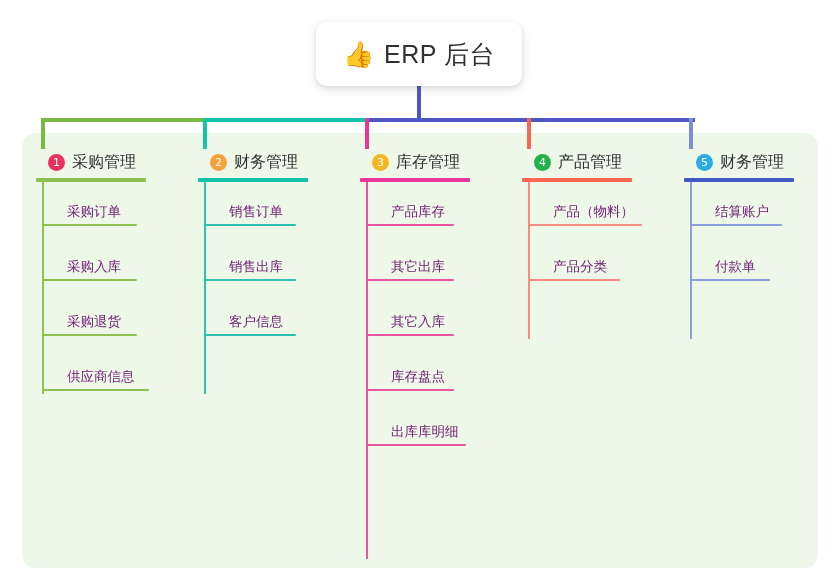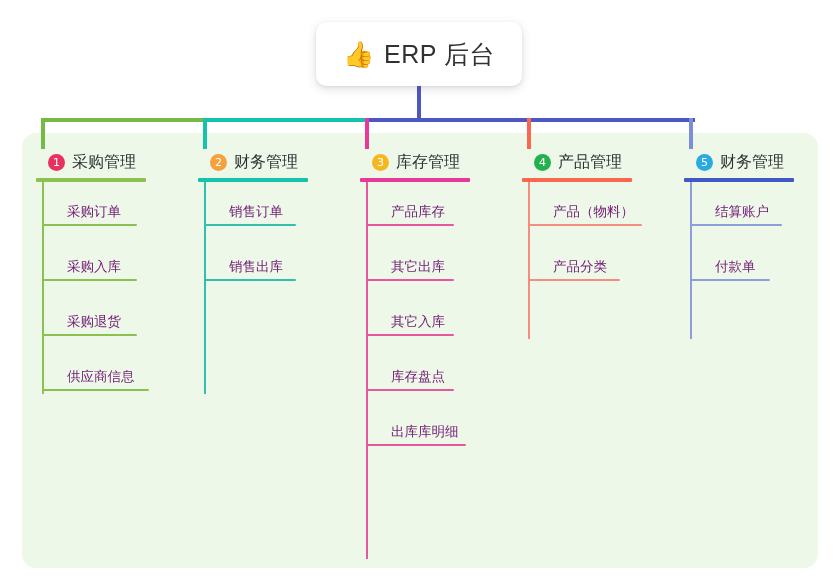--- a/index.html
+++ b/index.html
@@ -187,20 +187,24 @@
         <div class="head-rule" style="background: rgb(21, 195, 173);"></div>
         <div class="col-rail" style="background: rgb(47, 192, 176); height: 212px;"></div>
         <div class="leaf">
           <div class="leaf-label">销售订单</div>
           <div class="leaf-rule" style="background: rgb(47, 192, 176); width: 92px;"></div>
         </div>
         <div class="leaf">
           <div class="leaf-label">销售出库</div>
           <div class="leaf-rule" style="background: rgb(47, 192, 176); width: 92px;"></div>
         </div>
+        <div class="leaf">
+          <div class="leaf-label">客户信息</div>
+          <div class="leaf-rule" style="background: rgb(47, 192, 176); width: 92px;"></div>
+        </div>
       </div>
       <div class="column" style="left: 360px;">
         <div class="col-head">
           <span class="badge" style="background: rgb(245, 183, 33);">3</span>
           <span class="col-title">库存管理</span>
         </div>
         <div class="head-rule" style="background: rgb(232, 57, 155);"></div>
         <div class="col-rail" style="background: rgb(232, 86, 159); height: 377px;"></div>
         <div class="leaf">
           <div class="leaf-label">产品库存</div>

